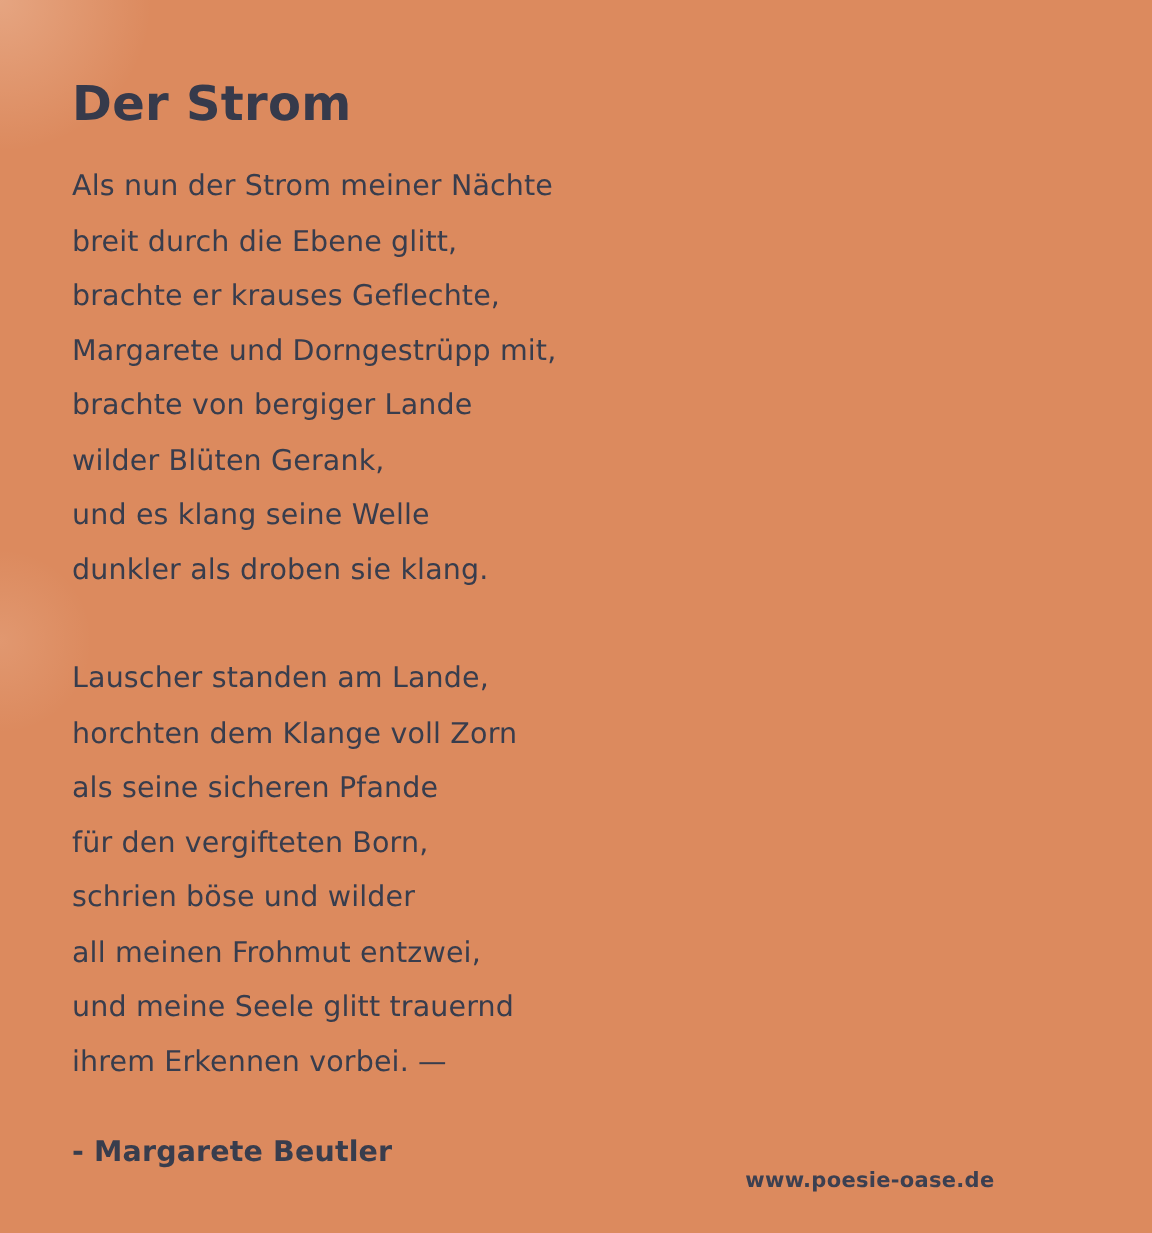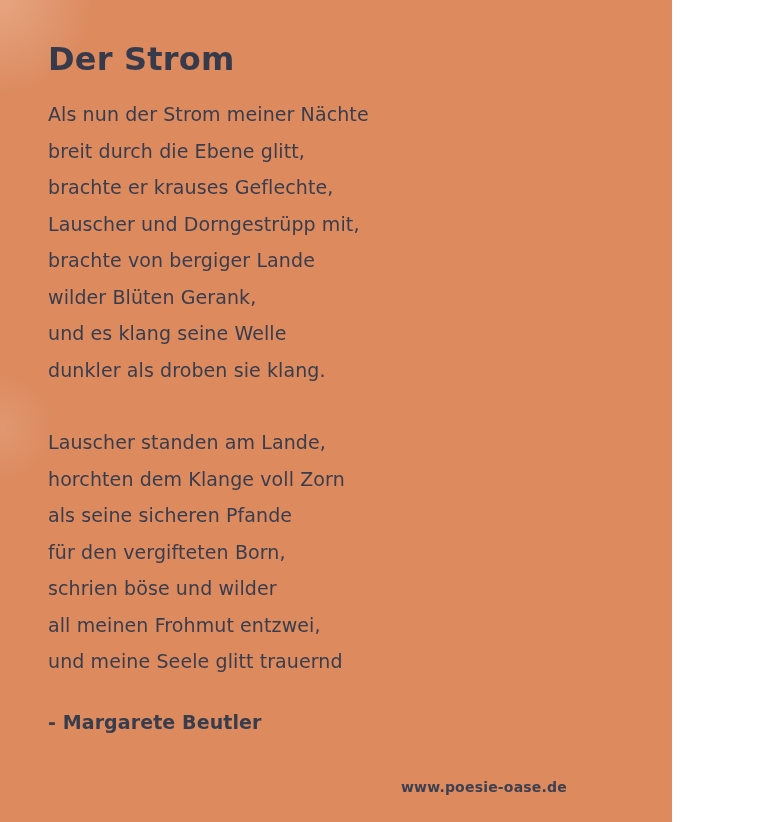--- a/index.html
+++ b/index.html
@@ -1,31 +1,31 @@
 <!DOCTYPE html>
 <html><head>
 <meta charset="utf-8">
 <style>
   html, body {
     margin: 0;
     padding: 0;
   }
   .poster {
     position: relative;
-    width: 672px;
+    width: 768px;
     height: 822px;
     box-sizing: border-box;
     overflow: hidden;
     background:
       radial-gradient(circle at 0% 0%, rgba(255,235,220,0.28), rgba(255,235,220,0) 9%),
       radial-gradient(circle at 0% 52%, rgba(255,235,220,0.14), rgba(255,235,220,0) 7%),
       #dc8a5e;
     font-family: "DejaVu Sans", "Liberation Sans", sans-serif;
     color: #383d4d;
-    padding: 40px 40px 0 48px;
+    padding: 50px 40px 0 48px;
   }
   .poem-title {
     margin: 0 0 18px 0;
     font-size: 32px;
     font-weight: 700;
     letter-spacing: 0.2px;
     color: #363a4b;
   }
   .stanza {
     margin: 0;
@@ -61,33 +61,34 @@
 <body>
 
 <div class="poster">
   <h1 class="poem-title">Der Strom</h1>
 
   <div id="stanzas">
       <div class="stanza">
         <p class="poem-line">Als nun der Strom meiner Nächte</p>
         <p class="poem-line">breit durch die Ebene glitt,</p>
         <p class="poem-line">brachte er krauses Geflechte,</p>
-        <p class="poem-line">Lauscher und Dorngestrüpp mit,</p>
+        <p class="poem-line">Margarete und Dorngestrüpp mit,</p>
         <p class="poem-line">brachte von bergiger Lande</p>
         <p class="poem-line">wilder Blüten Gerank,</p>
         <p class="poem-line">und es klang seine Welle</p>
         <p class="poem-line">dunkler als droben sie klang.</p>
       </div>
       <div class="stanza">
         <p class="poem-line">Lauscher standen am Lande,</p>
         <p class="poem-line">horchten dem Klange voll Zorn</p>
         <p class="poem-line">als seine sicheren Pfande</p>
         <p class="poem-line">für den vergifteten Born,</p>
         <p class="poem-line">schrien böse und wilder</p>
         <p class="poem-line">all meinen Frohmut entzwei,</p>
         <p class="poem-line">und meine Seele glitt trauernd</p>
+        <p class="poem-line">ihrem Erkennen vorbei. —</p>
       </div>
     </div>
 
   <div class="poem-author">- Margarete Beutler</div>
 
   <div class="site-watermark">www.poesie-oase.de</div>
 </div>
 
 </body></html>

